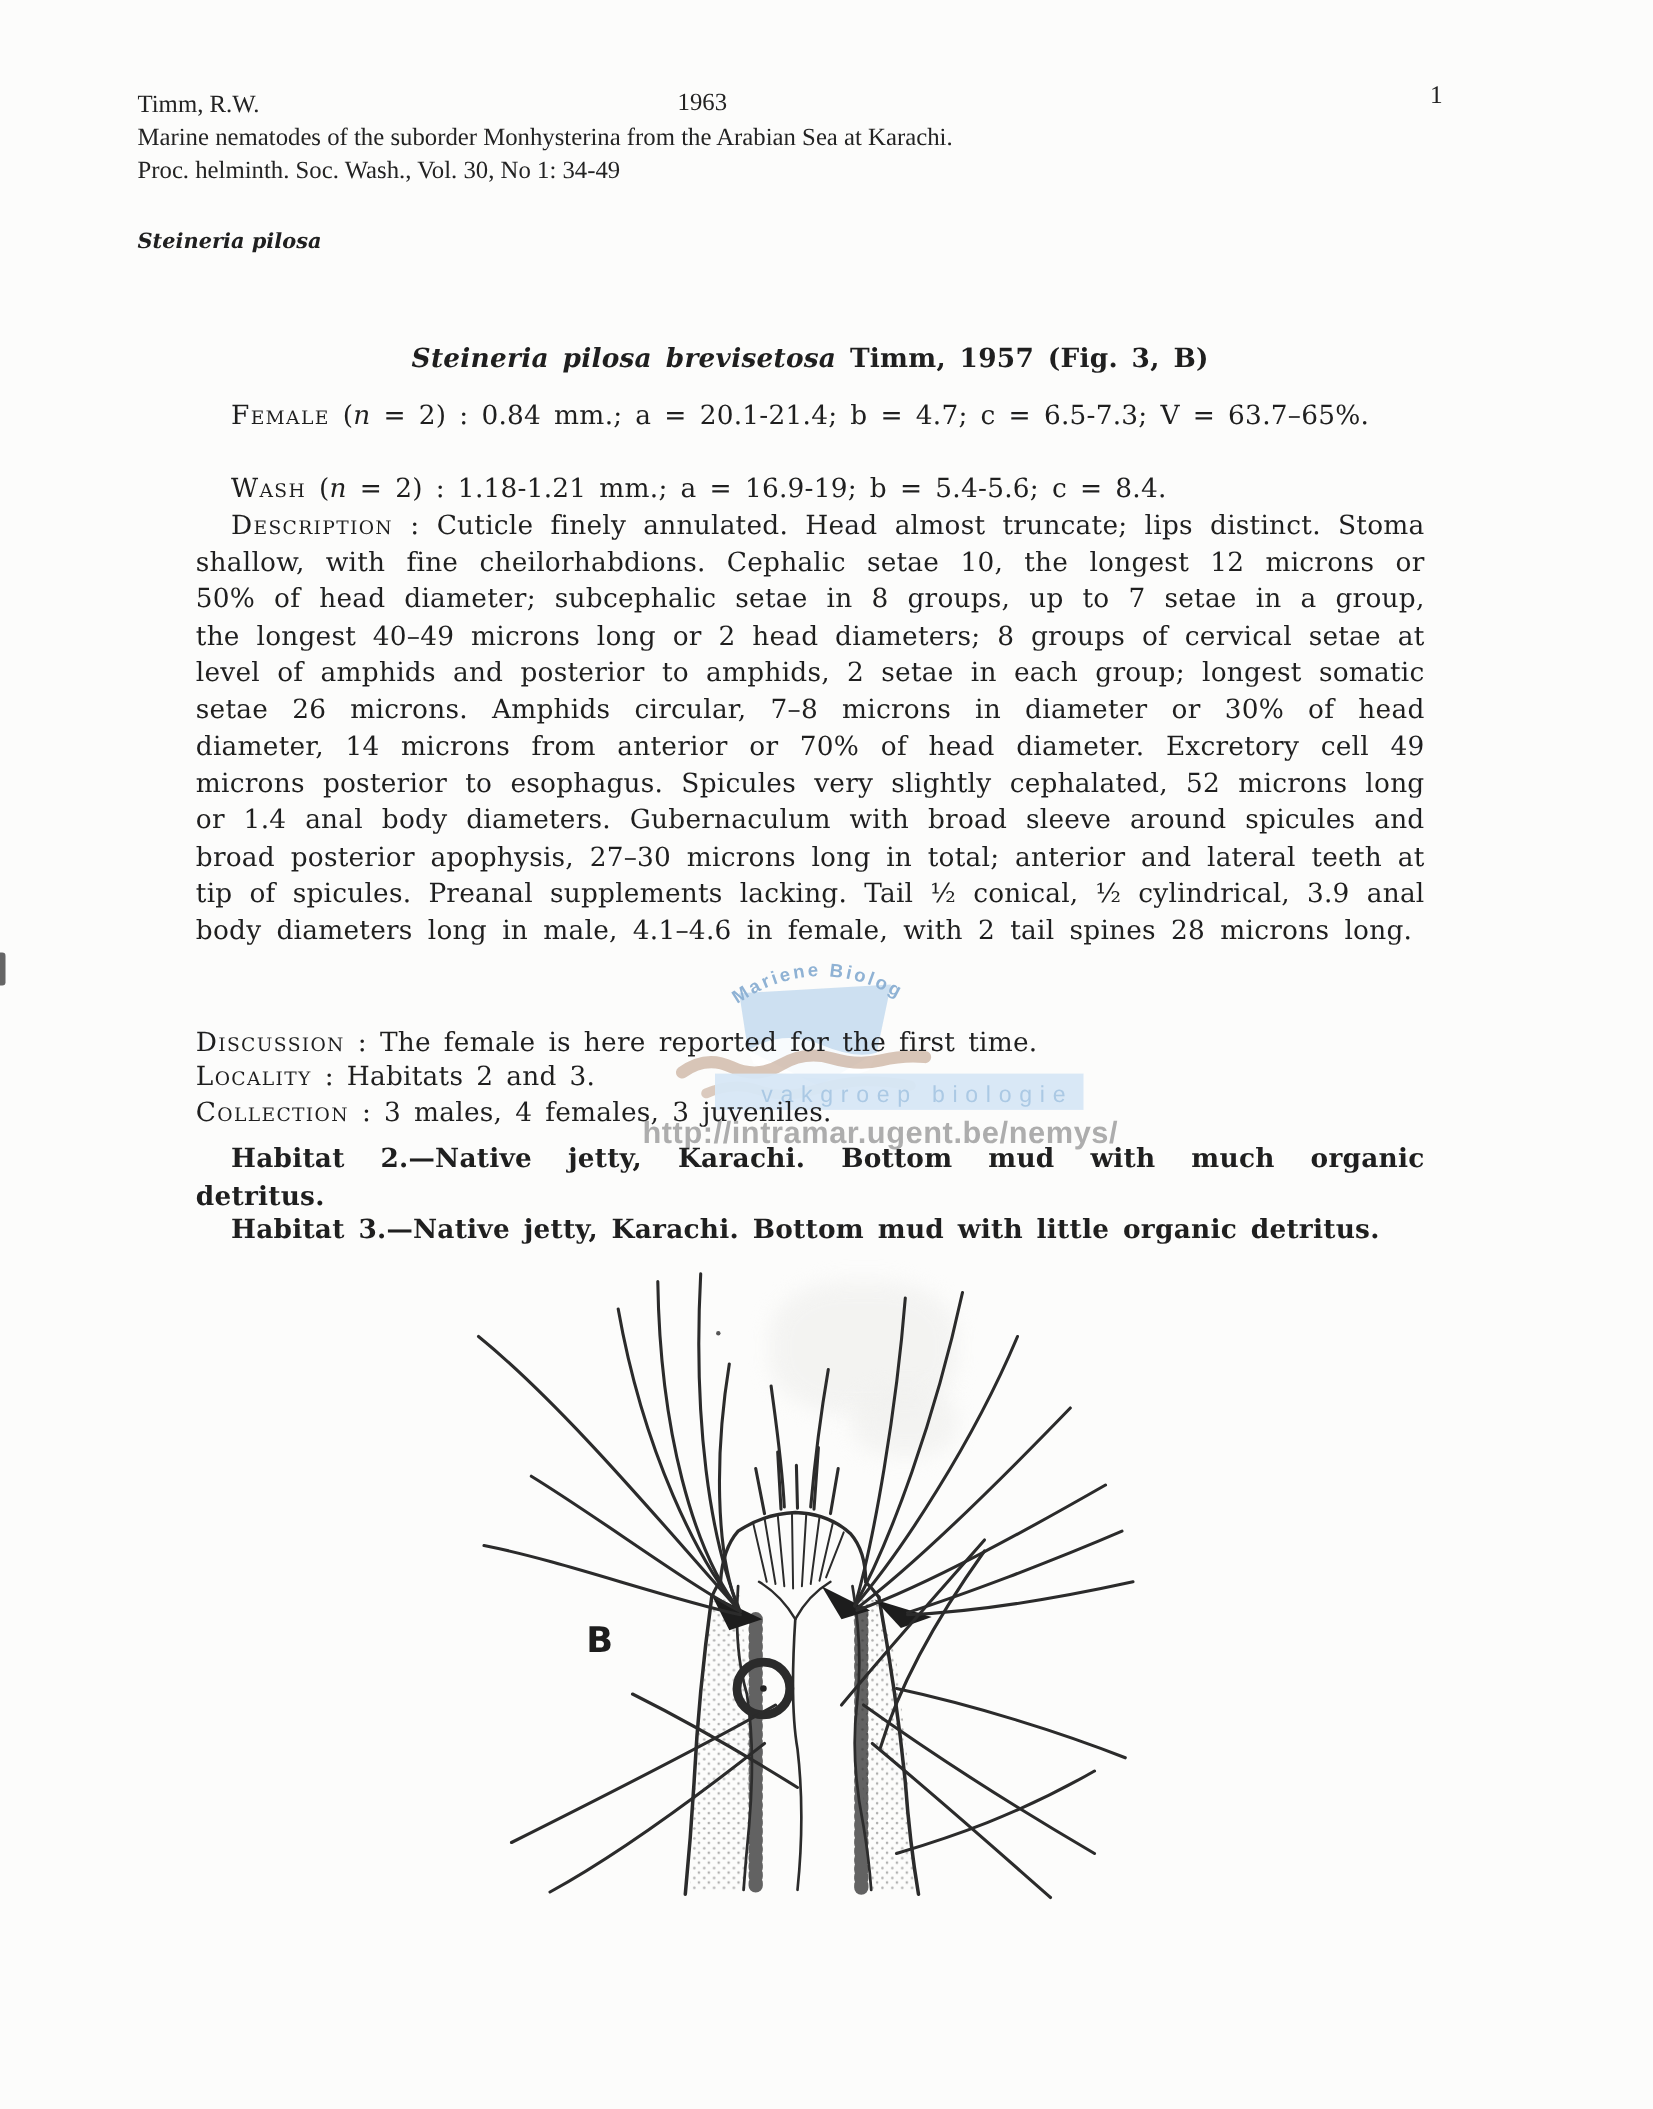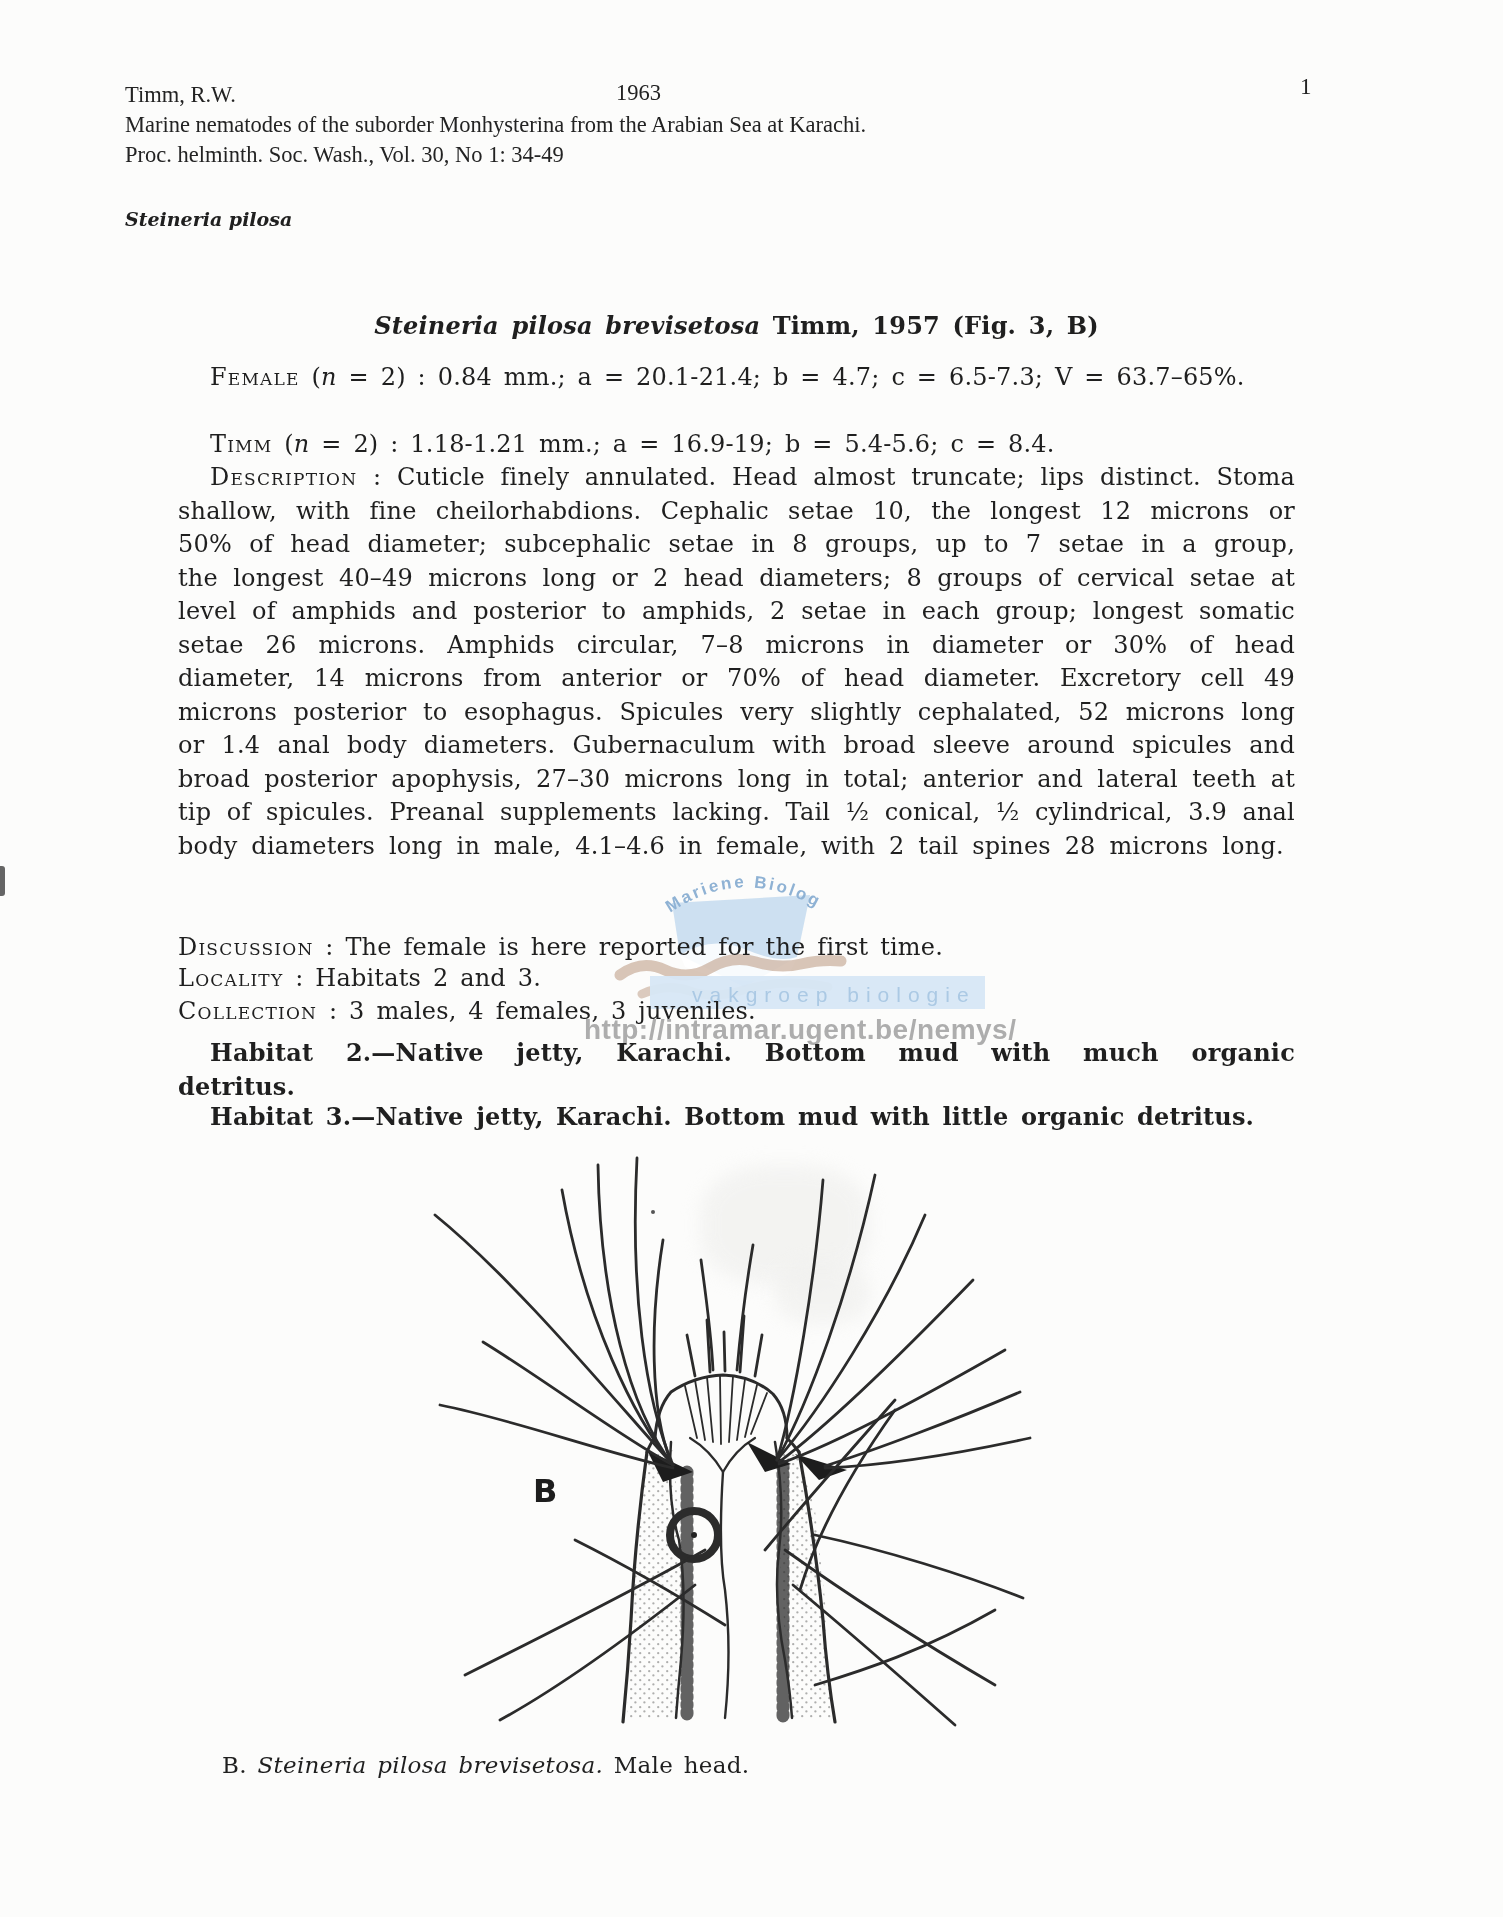--- a/index.html
+++ b/index.html
@@ -78,21 +78,21 @@
     </text>
     <text x="110" y="149" font-family="Liberation Sans, sans-serif" font-size="21" letter-spacing="7" fill="#abc9e4">vakgroep biologie</text>
     <text x="2" y="186" font-family="Liberation Sans, sans-serif" font-size="28" font-weight="bold" letter-spacing="0.5" fill="#9a9a9a" opacity="0.8">http://intramar.ugent.be/nemys/</text>
   </svg>
 
   <div>
     <p class="para art-title"><span class="it">Steineria pilosa brevisetosa</span><span> Timm, 1957 </span><span class="bd">(Fig. 3, B)</span></p>
 
     <p class="para indent p-female"><span class="lead">Female</span><span> (</span><span class="it">n</span><span> = 2) :  0.84 mm.; a = 20.1-21.4; b = 4.7; c = 6.5-7.3; V = 63.7–65%.</span></p>
 
-    <p class="para indent p-male"><span class="lead">Timm</span><span> (</span><span class="it">n</span><span> = 2) :  1.18-1.21 mm.; a = 16.9-19; b = 5.4-5.6; c = 8.4.</span></p>
+    <p class="para indent p-male"><span class="lead">Wash</span><span> (</span><span class="it">n</span><span> = 2) :  1.18-1.21 mm.; a = 16.9-19; b = 5.4-5.6; c = 8.4.</span></p>
 
     <p class="para indent p-desc"><span class="lead">Description</span><span> : Cuticle finely annulated. Head almost truncate; lips distinct. Stoma shallow, with fine cheilorhabdions. Cephalic setae 10, the longest 12 microns or 50% of head diameter; subcephalic setae in 8 groups, up to 7 setae in a group, the longest 40–49 microns long or 2 head diameters; 8 groups of cervical setae at level of amphids and posterior to amphids, 2 setae in each group; longest somatic setae 26 microns. Amphids circular, 7–8 microns in diameter or 30% of head diameter, 14 microns from anterior or 70% of head diameter. Excretory cell 49 microns posterior to esophagus. Spicules very slightly cephalated, 52 microns long or 1.4 anal body diameters. Gubernaculum with broad sleeve around spicules and broad posterior apophysis, 27–30 microns long in total; anterior and lateral teeth at tip of spicules. Preanal supplements lacking. Tail ½ conical, ½ cylindrical, 3.9 anal body diameters long in male, 4.1–4.6 in female, with 2 tail spines 28 microns long.</span></p>
 
     <p class="para p-disc"><span class="lead">Discussion</span><span> : The female is here reported for the first time.</span></p>
 
     <p class="para p-loc"><span class="lead">Locality</span><span> : Habitats 2 and 3.</span></p>
 
     <p class="para p-coll"><span class="lead">Collection</span><span> : 3 males, 4 females, 3 juveniles.</span></p>
 
     <p class="para indent p-h2"><span>Habitat 2.</span><span>—Native jetty, Karachi.  Bottom mud with much organic detritus.</span></p>
@@ -177,15 +177,14 @@
         <path d="M420,415 C490,430 570,455 628,478"></path>
         <path d="M600,490 C530,530 470,550 420,565"></path>
         <path d="M370,430 C420,370 465,320 500,280"></path>
         <path d="M500,290 C450,360 420,420 405,470"></path>
       </g>
       <circle cx="258" cy="92" r="2" fill="#555" stroke="none"></circle>
     </g>
     <text x="138" y="382" font-family="DejaVu Sans, sans-serif" font-size="32" font-weight="bold" fill="#1d1d1d">B</text>
   </svg>
 
-  <div class="fig-caption"><span>B. </span><span class="it">Steineria pilosa brevisetosa.</span><span>  Male head.</span></div>
 
 </div>
 
 </body></html>

